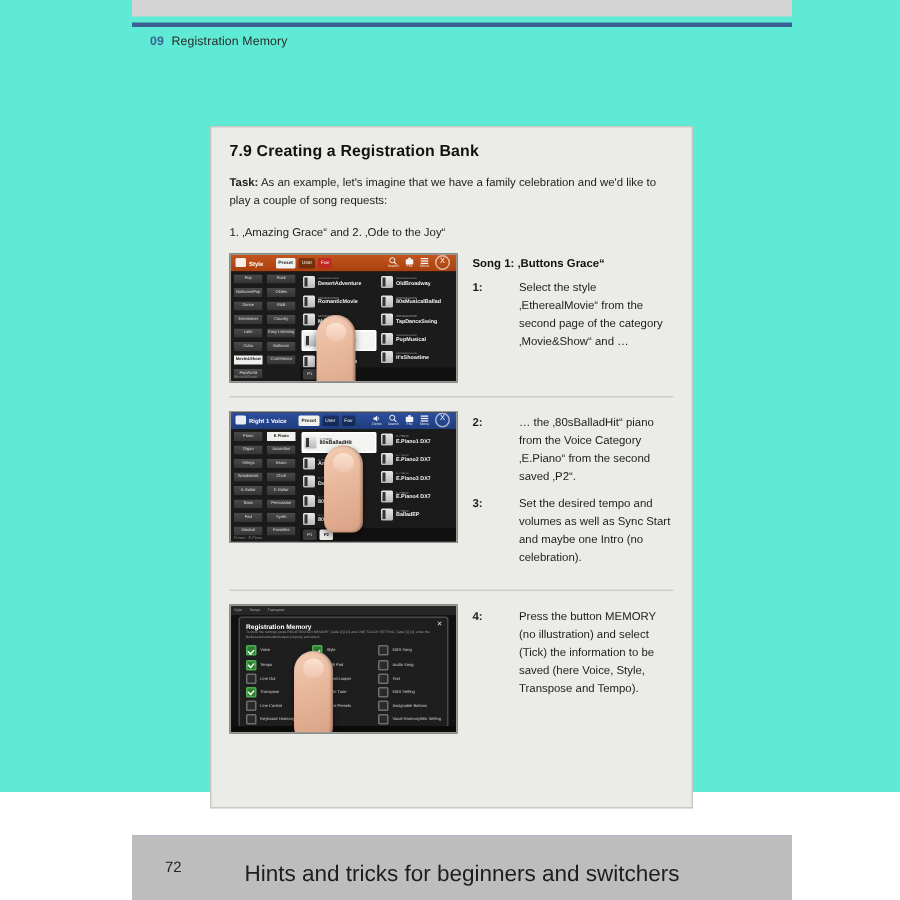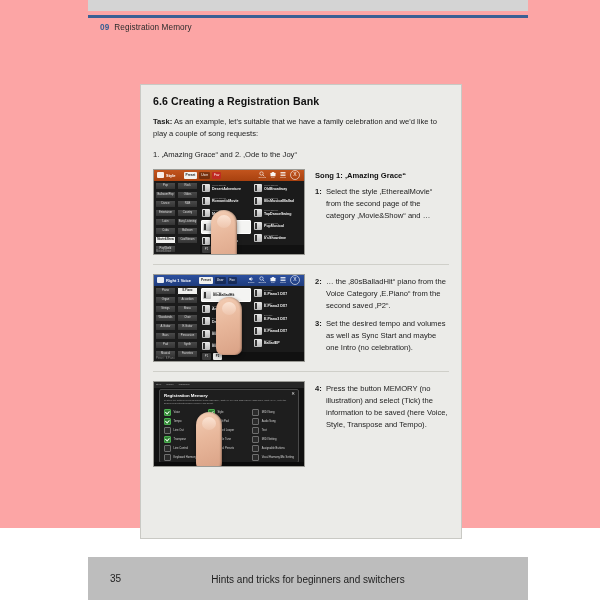--- a/index.html
+++ b/index.html
@@ -3,55 +3,55 @@
 <meta charset="utf-8">
 <title>Registration Memory</title>
 <style>
   html,body{margin:0;padding:0;}
   body{
     width:600px;height:600px;overflow:hidden;
     background:#ffffff;
     font-family:"Liberation Sans", sans-serif;
     -webkit-font-smoothing:antialiased;
   }
-  .page{position:relative;width:600px;height:528px;background:#fca5a5;}
+  .page{position:relative;width:600px;height:528px;background:#5eead4;}
 
   
   .band-top{position:absolute;left:88px;top:0;width:440px;height:11px;background:#d4d4d4;}
   .band-bottom{position:absolute;left:88px;top:557px;width:440px;height:43px;background:#bdbdbd;}
   .rule-top{position:absolute;left:88px;top:15px;width:440px;height:3px;background:#3a6094;}
   .rule-bottom{position:absolute;left:88px;top:557px;width:440px;height:3px;background:#3a6094;}
 
   
   .runhead{position:absolute;left:100px;top:23px;font-size:8.2px;color:#2b2b2b;letter-spacing:.1px;}
   .runhead .num{color:#3a6094;font-weight:bold;margin-right:5px;}
   .runhead .ttl{font-weight:normal;}
 
   
   .footer-num{position:absolute;left:110px;top:573px;font-size:10px;color:#222;}
-  .footer-txt{position:absolute;left:88px;top:574px;width:440px;text-align:center;font-size:10px;color:#1d1d1d;}
+  .footer-txt{position:absolute;left:88px;top:574px;width:440px;text-align:center;font-size:15px;color:#1d1d1d;}
 
   
   .panel{
     position:absolute;left:140px;top:84px;width:322px;height:455px;
     background:#ebebe8;border:1px solid #c9c9c4;box-sizing:border-box;
   }
   .panel-inner{padding:10px 12px 0 12px;}
   h2.sec-title{margin:0 0 9px 0;font-size:10.6px;font-weight:bold;color:#111;letter-spacing:.1px;}
   p.body{margin:0 0 8px 0;font-size:7.6px;line-height:1.62;color:#1c1c1c;}
   p.body b{font-weight:bold;}
 
   
   .step-row{display:flex;align-items:flex-start;padding:0 12px;box-sizing:border-box;width:100%;}
   .shotbox{flex:0 0 152px;}
   .steptext{flex:1 1 auto;padding-left:10px;padding-top:2px;}
   .steptext .songline{font-size:7.6px;font-weight:bold;color:#111;margin:0 0 6px 0;}
   .stepitem{display:flex;font-size:7.6px;line-height:1.58;color:#1c1c1c;margin-bottom:6px;}
   .stepitem .n{font-weight:bold;flex:0 0 11px;}
-  .stepitem .t{flex:1 1 auto;}
+  .stepitem .t{flex:1 1 auto;margin-left:20px;}
   .divider{height:1px;background:#cfcfc9;margin:9px 12px 9px 12px;}
 
   
   .shot{position:relative;width:152px;height:86px;overflow:hidden;border:1px solid #9a9a95;box-sizing:border-box;background:#000;}
   .shot.tall{height:88px;}
 
   
   .sbar{position:absolute;left:0;top:0;right:0;height:11px;display:flex;align-items:center;padding:0 3px;box-sizing:border-box;}
   .sbar.style{background:linear-gradient(#c2541d,#a8410f);}
   .sbar.voice{background:linear-gradient(#2c4f9e,#1f3c7d);}
@@ -121,22 +121,22 @@
 
   <div class="band-top"></div>
   <div class="rule-top"></div>
 
   <div class="runhead">
     <span class="num">09</span><span class="ttl">Registration Memory</span>
   </div>
 
   <div class="panel">
     <div class="panel-inner">
-      <h2 class="sec-title">6.6 Creating a Registration Bank</h2>
-      <p class="body"><b>Task:</b><span> As an example, let's suitable that we have a family celebration and we'd like to play a couple of song requests:</span></p>
+      <h2 class="sec-title">7.9 Creating a Registration Bank</h2>
+      <p class="body"><b>Task:</b><span> As an example, let's imagine that we have a family celebration and we'd like to play a couple of song requests:</span></p>
       <p class="body">1. ‚Amazing Grace“ and  2. ‚Ode to the Joy“</p>
     </div>
 
     <div class="step-row">
       <div class="shotbox">
         <div class="shot">
           <div class="sbar style">
             <div class="sb-ic"></div>
             <div class="sb-tt">Style</div>
             <div class="sb-mid">
@@ -270,21 +270,21 @@
                 <div class="ptab sel">P2</div>
               </div>
             </div>
           </div>
           <div class="statusline">Movie&amp;Show</div>
           <div class="finger" style="left:57px;top:40px;"></div>
         </div>
       </div>
 
       <div class="steptext">
-        <div class="songline">Song 1: ‚Amazing Grace“</div>
+        <div class="songline">Song 1: ‚Buttons Grace“</div>
         <div class="stepitem">
           <div class="n">1:</div>
           <div class="t">Select the style ‚EtherealMovie“ from the second page of the category ‚Movie&amp;Show“ and …</div>
         </div>
       </div>
     </div>
 
     <div class="divider"></div>
 
     <div class="step-row">
@@ -552,15 +552,15 @@
           <div class="t">Press the button MEMORY (no illustration) and select (Tick) the information to be saved (here Voice, Style, Transpose and Tempo).</div>
         </div>
       </div>
     </div>
 
   </div>
 
   <div class="rule-bottom"></div>
   <div class="band-bottom"></div>
   <div class="footer-txt">Hints and tricks for beginners and switchers</div>
-  <div class="footer-num">35</div>
+  <div class="footer-num">72</div>
 
 </div>
 
 </body></html>

